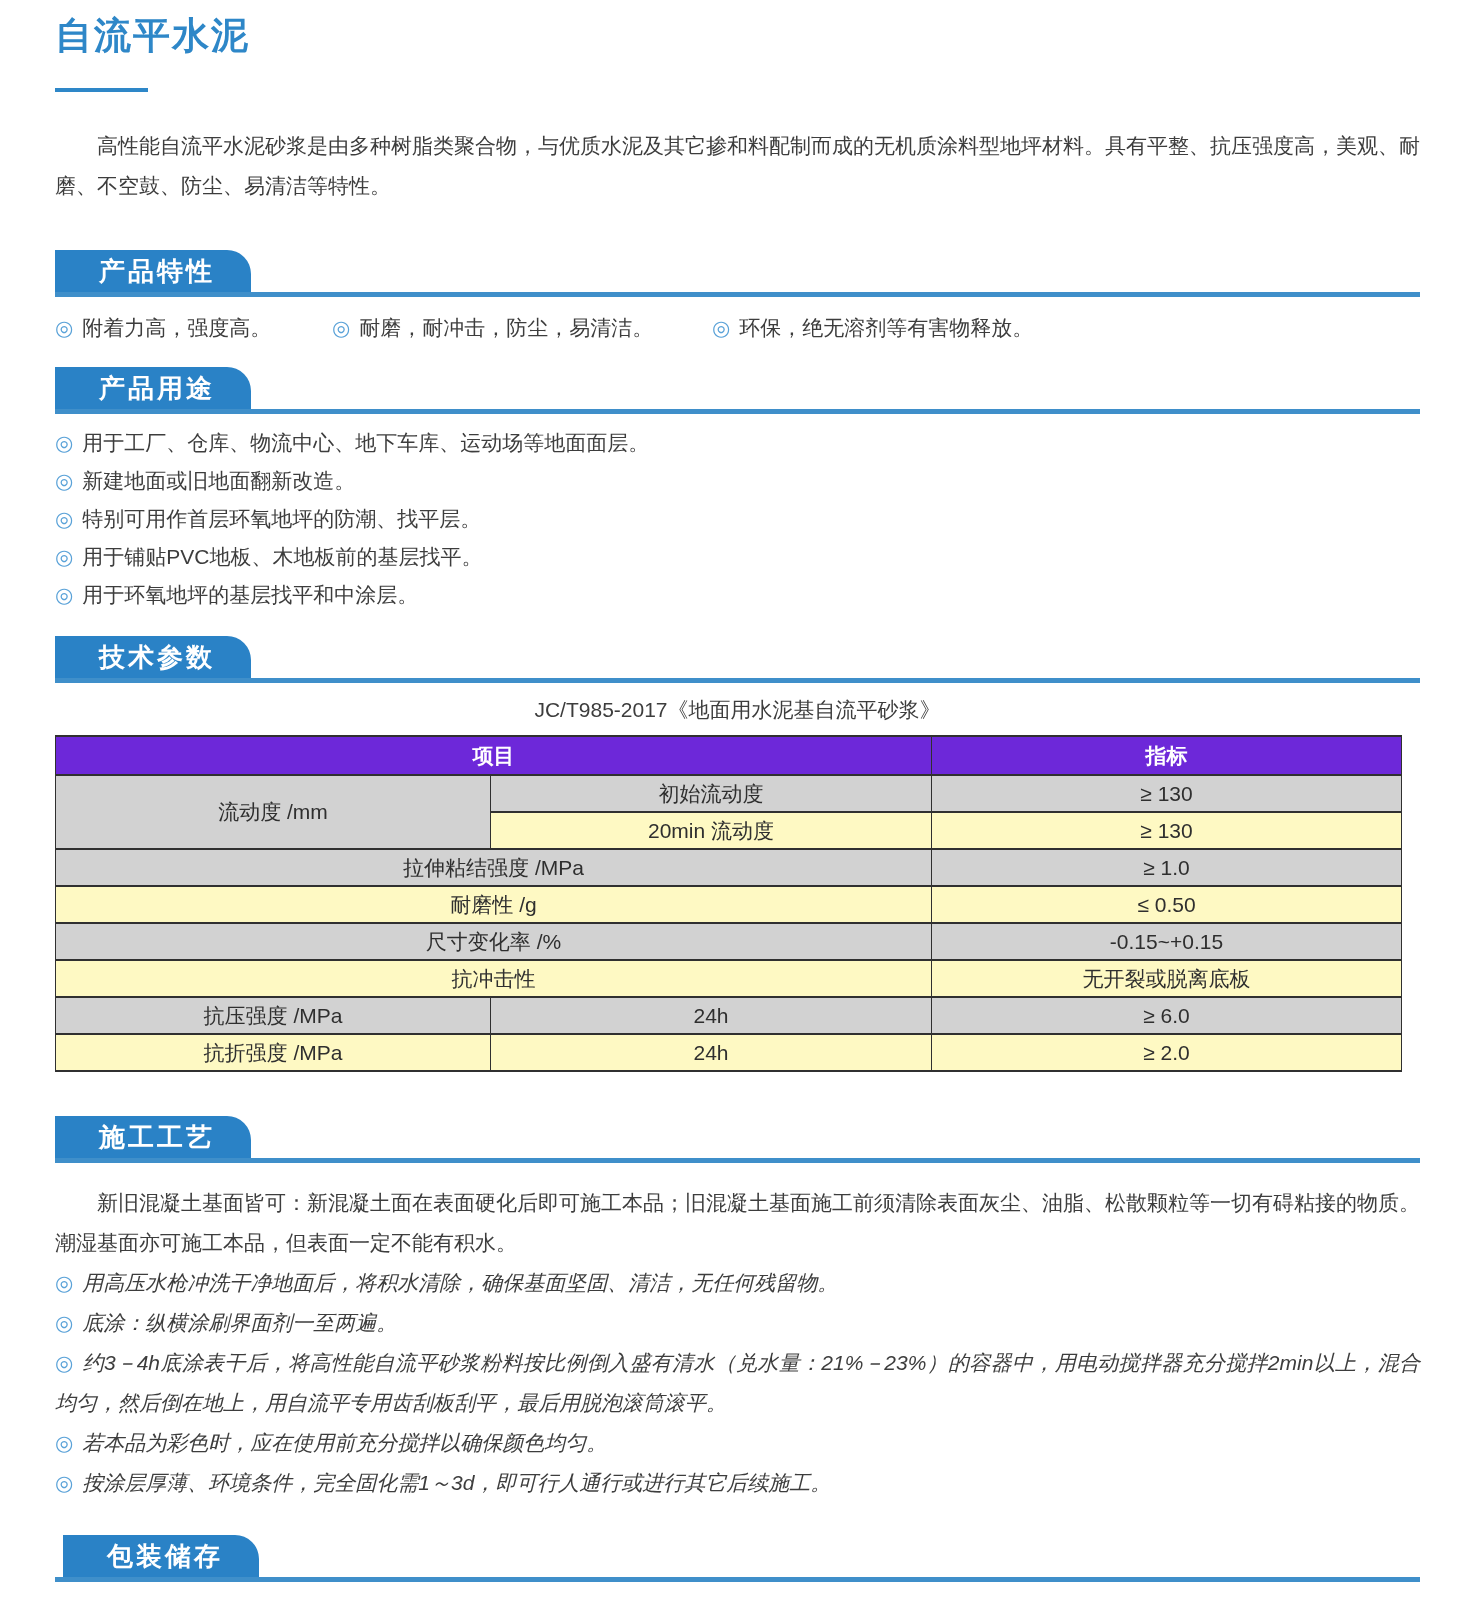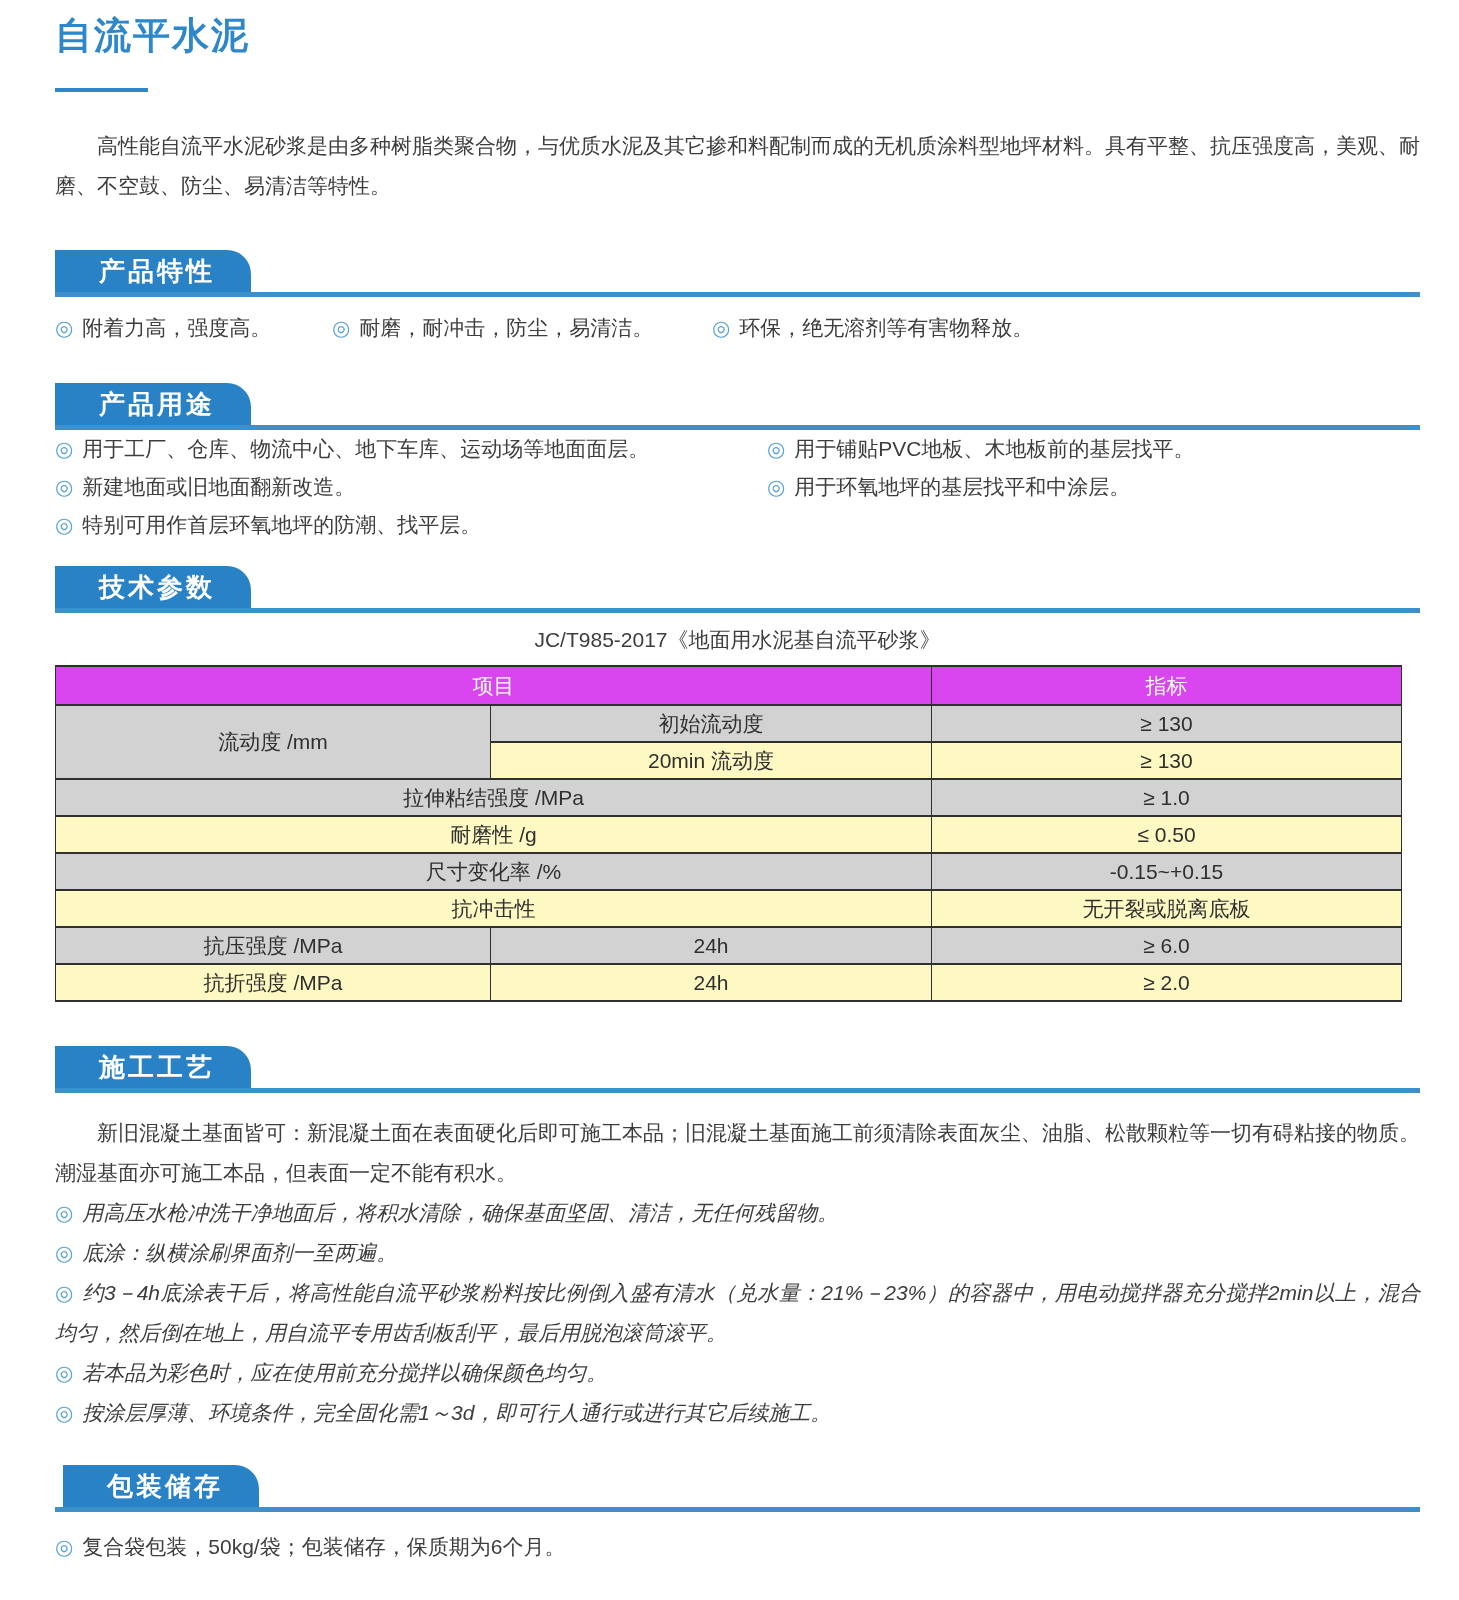--- a/index.html
+++ b/index.html
@@ -37,54 +37,54 @@
   }
 
   
   .bullet{font-size:21px;line-height:38px;color:#3d3d3d;}
   .bul{color:#5aa2d8;margin-right:9px;font-size:21px;}
 
   .features-row{display:flex;margin-top:12px;}
   .features-row .f1{width:277px;}
   .features-row .f2{width:380px;}
 
-  .uses-wrap{display:flex;}
+  .uses-wrap{display:flex;margin-top:10px;flex-direction:column;}
   .uses-left{width:712px;}
   .uses-right{flex:1;}
   .uses-wrap .bullet{line-height:38px;}
 
   
   .std-caption{
     margin-top:12px;text-align:center;font-size:21px;color:#3d3d3d;line-height:30px;
   }
   table.spec{
     margin-top:10px;border-collapse:collapse;width:1346px;table-layout:fixed;
     font-size:21px;color:#2f2f2f;
   }
   table.spec th,table.spec td{
     border-style:solid;border-color:#303030;border-width:2px 1px;
     text-align:center;vertical-align:middle;padding:0 6px;
     overflow:hidden;white-space:nowrap;
   }
   table.spec th{
-    background:#d946ef;color:#ffffff;font-weight:normal;height:37px;font-size:21px;
+    background:#6d28d9;color:#ffffff;font-weight:bold;height:37px;font-size:21px;
   }
   table.spec td{height:35px;background:#fef9c3;}
   table.spec td.shade{background:#d2d2d2;}
 
   
   .proc-para{
     margin-top:20px;font-size:21px;line-height:40px;text-align:justify;
     text-indent:2em;
   }
   .proc-bullets .bullet{line-height:40px;text-align:justify;font-style:italic;}
 
   
   .mt-feat{margin-top:44px;}
-  .mt-uses{margin-top:36px;text-decoration:underline;}
+  .mt-uses{margin-top:20px;text-decoration:underline;}
   .mt-tech{margin-top:22px;}
   .mt-proc{margin-top:44px;}
   .mt-pack{margin-top:32px;padding-left:8px;}
   .pack-bullet{margin-top:16px;}
 </style>
 </head>
 <body>
 
 <div class="page">
 

